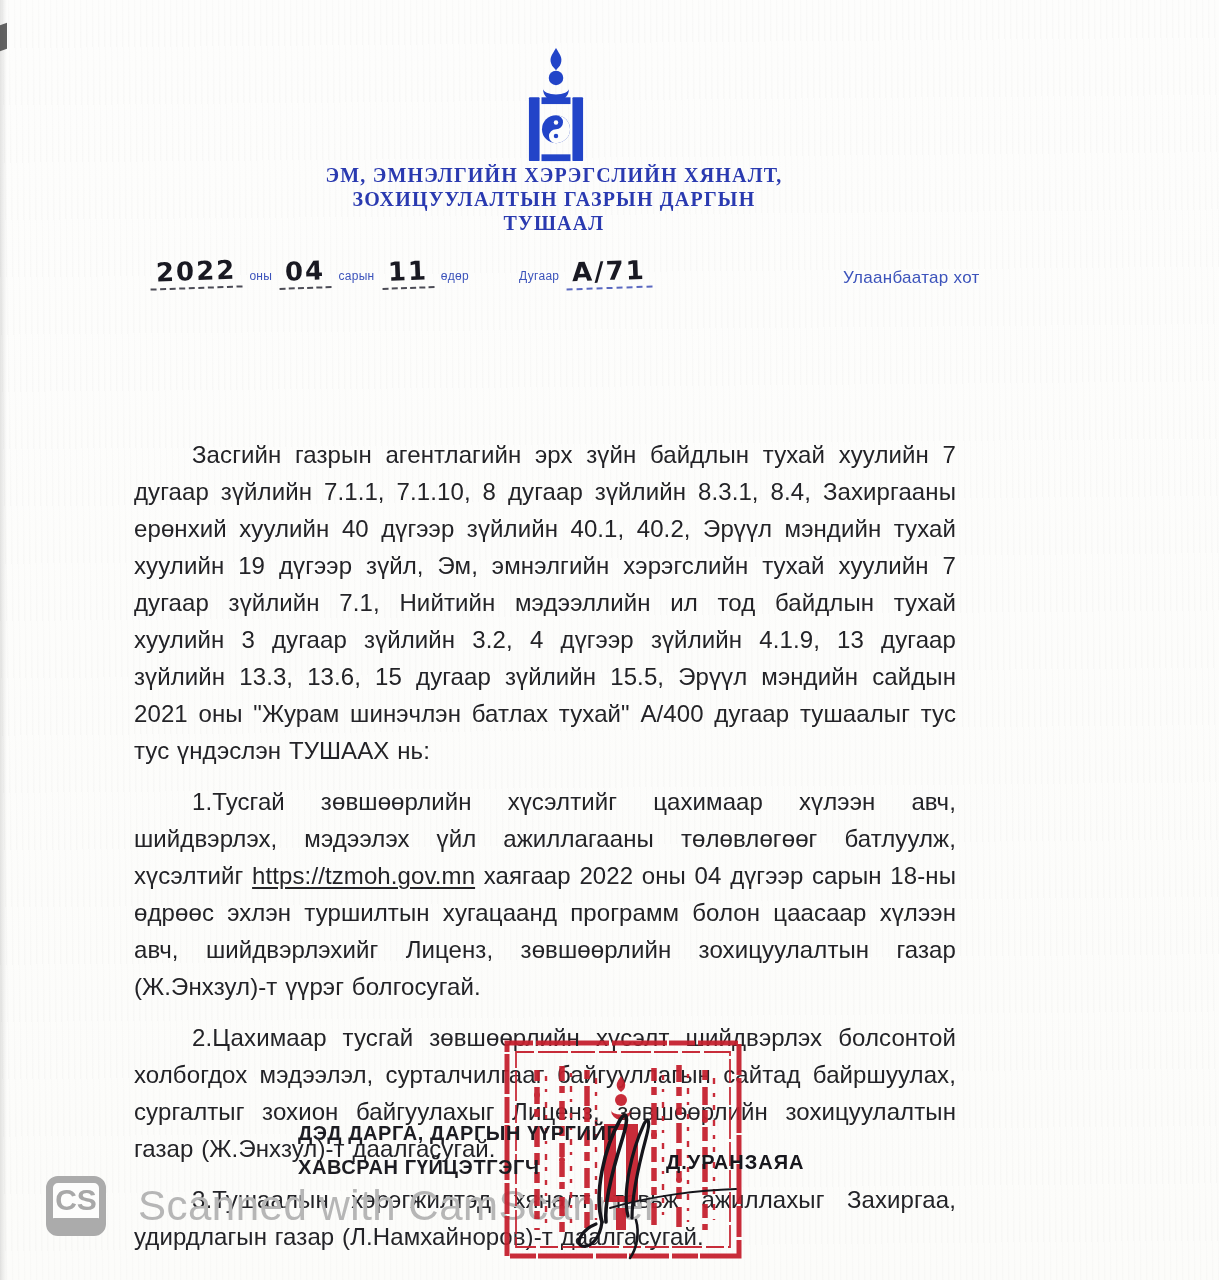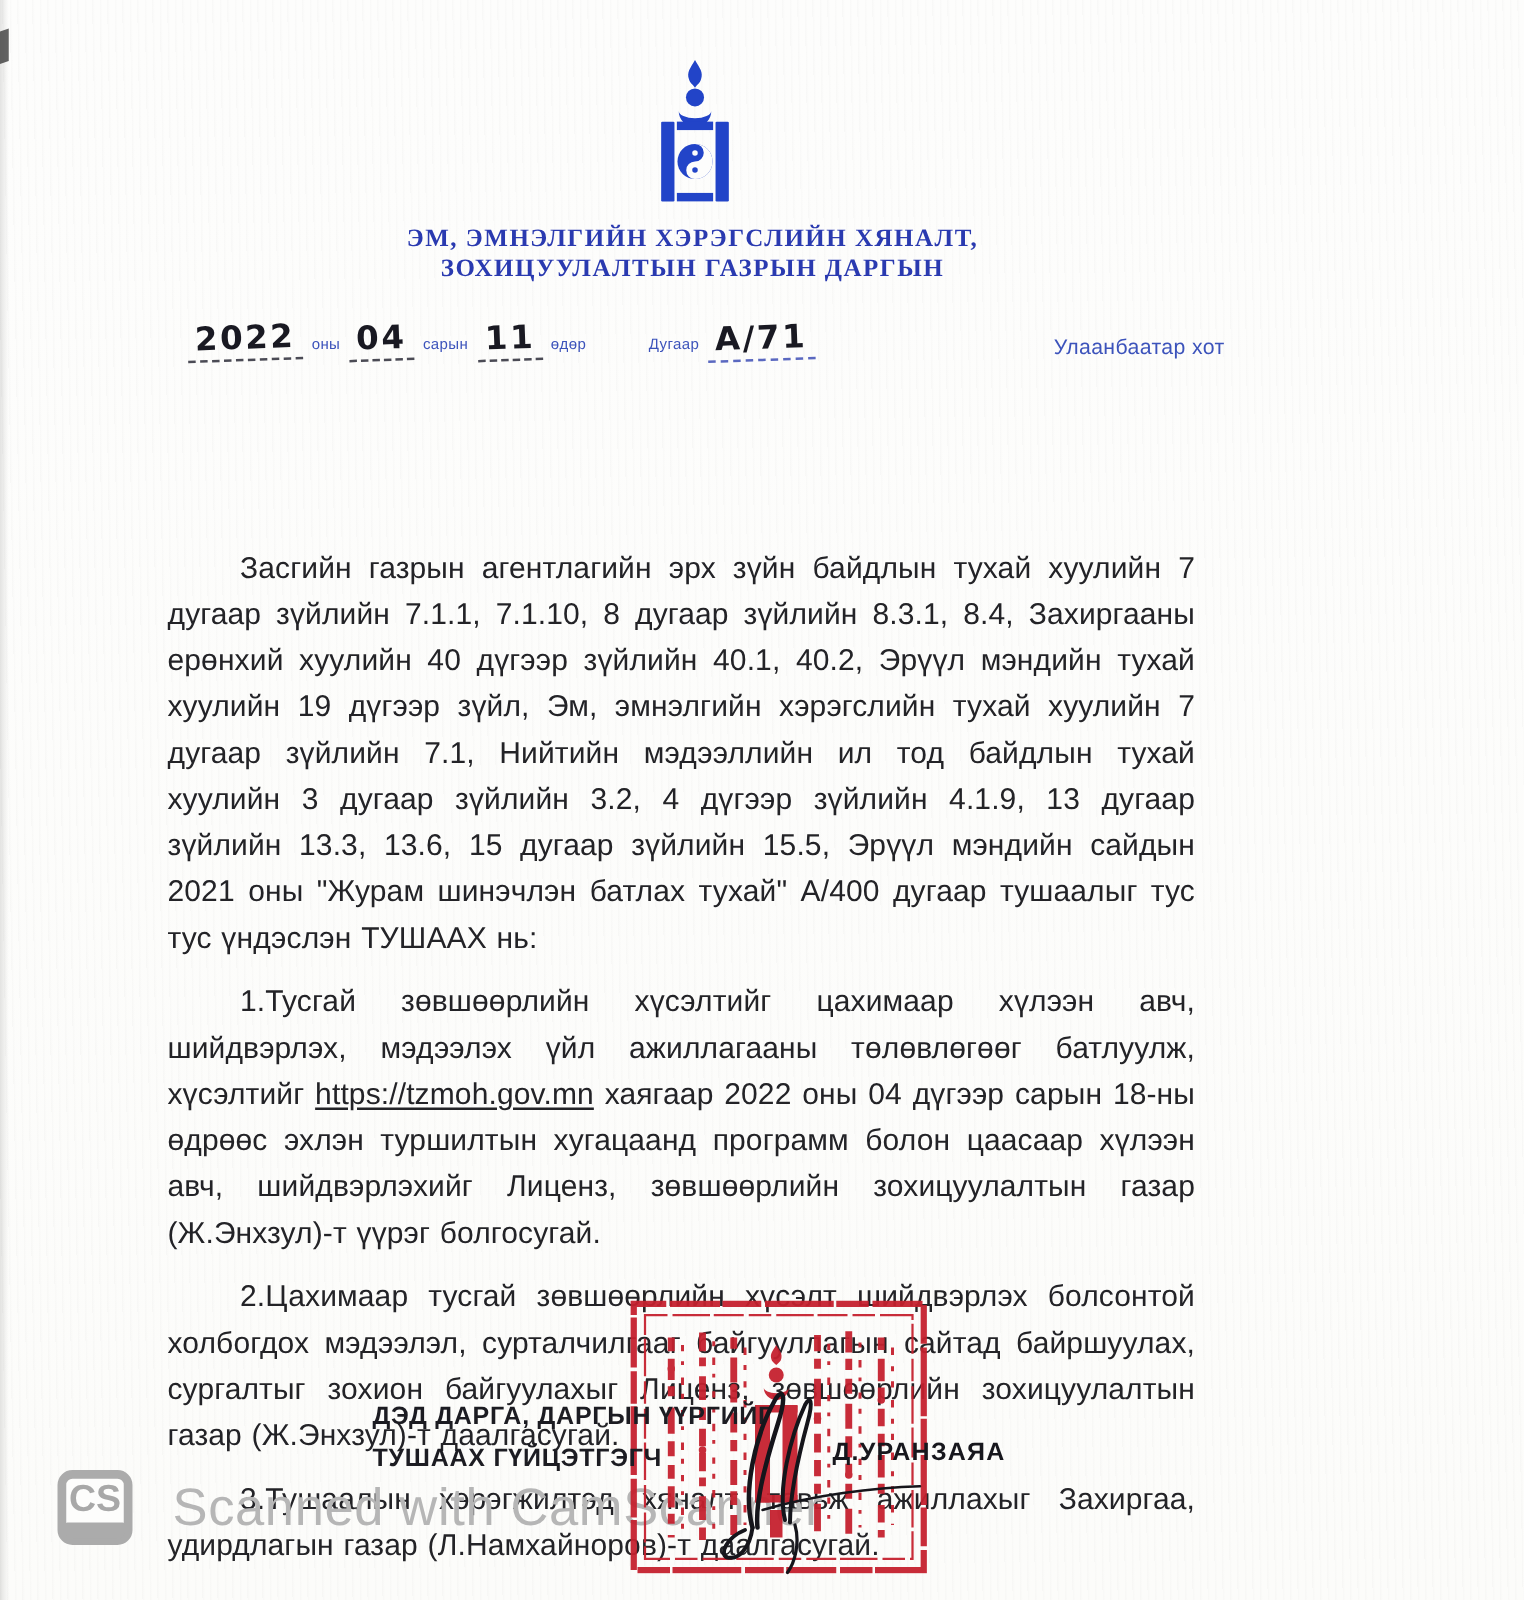--- a/index.html
+++ b/index.html
@@ -17,21 +17,21 @@
   .edge-left{position:absolute;left:0;top:0;bottom:0;width:7px;background:linear-gradient(90deg,rgba(0,0,0,0.10),rgba(0,0,0,0));}
   .corner-mark{position:absolute;left:0;top:24px;width:7px;height:26px;background:#3c3c3c;transform:skewY(-18deg);opacity:.8;}
 
   
   .logo{position:absolute;left:527px;top:46px;width:58px;height:120px;}
 
   
   .org-title{
     position:absolute;left:134px;top:163px;width:840px;text-align:center;
     color:#2a3ab0;font-family:"Liberation Serif","DejaVu Serif",serif;
-    font-weight:bold;font-size:20px;line-height:24px;letter-spacing:1.2px;margin-top:16px;
+    font-weight:bold;font-size:20px;line-height:24px;letter-spacing:1.2px;
   }
 
   
   .dategroup{position:absolute;top:256px;display:flex;align-items:baseline;}
   .dg-date{left:150px;}
   .dg-num{left:512px;text-align:right;}
   .city{position:absolute;left:843px;top:268px;color:#3c53bb;font-size:17px;letter-spacing:.3px;}
   .lbl{color:#3c53bb;font-size:12px;margin:0 7px;letter-spacing:.3px;}
   .hw{
     display:inline-block;color:#191922;font-weight:bold;font-size:26px;letter-spacing:2px;
@@ -100,20 +100,21 @@
       </g>
       <path d="M30 70.5 a14.5 14.5 0 0 1 0 29 a7.25 7.25 0 0 1 0 -14.5 a7.25 7.25 0 0 0 0 -14.5 Z" fill="#fdfdfc"></path>
       <circle cx="30" cy="78" r="2.3" fill="#fdfdfc"></circle>
       <circle cx="30" cy="92" r="2.3" fill="#2244c8"></circle>
     </svg>
   </div>
 
   <div class="org-title">
     <div>ЭМ, ЭМНЭЛГИЙН ХЭРЭГСЛИЙН ХЯНАЛТ,</div>
     <div>ЗОХИЦУУЛАЛТЫН ГАЗРЫН ДАРГЫН</div>
+    <div>ТУШААЛ</div>
   </div>
 
   <div class="dategroup dg-date">
     <span class="hw">2022</span>
     <span class="lbl">оны</span>
     <span class="hw">04</span>
     <span class="lbl">сарын</span>
     <span class="hw">11</span>
     <span class="lbl">өдөр</span>
   </div>
@@ -128,21 +129,21 @@
 
   <div class="body-text">
     <p>Засгийн газрын агентлагийн эрх зүйн байдлын тухай хуулийн 7 дугаар зүйлийн 7.1.1, 7.1.10, 8 дугаар зүйлийн 8.3.1, 8.4, Захиргааны ерөнхий хуулийн 40 дүгээр зүйлийн 40.1, 40.2, Эрүүл мэндийн тухай хуулийн 19 дүгээр зүйл, Эм, эмнэлгийн хэрэгслийн тухай хуулийн 7 дугаар зүйлийн 7.1, Нийтийн мэдээллийн ил тод байдлын тухай хуулийн 3 дугаар зүйлийн 3.2, 4 дүгээр зүйлийн 4.1.9, 13 дугаар зүйлийн 13.3, 13.6, 15 дугаар зүйлийн 15.5, Эрүүл мэндийн сайдын 2021 оны "Журам шинэчлэн батлах тухай" А/400 дугаар тушаалыг тус тус үндэслэн ТУШААХ нь:</p>
     <p><span>1.Тусгай зөвшөөрлийн хүсэлтийг цахимаар хүлээн авч, шийдвэрлэх, мэдээлэх үйл ажиллагааны төлөвлөгөөг батлуулж, хүсэлтийг </span><span class="url-link">https://tzmoh.gov.mn</span><span> хаягаар 2022 оны 04 дүгээр сарын 18-ны өдрөөс эхлэн туршилтын хугацаанд программ болон цаасаар хүлээн авч, шийдвэрлэхийг Лиценз, зөвшөөрлийн зохицуулалтын газар (Ж.Энхзул)-т үүрэг болгосугай.</span></p>
     <p>2.Цахимаар тусгай зөвшөөрлийн хүсэлт шийдвэрлэх болсонтой холбогдох мэдээлэл, сурталчилгааг байгууллагын сайтад байршуулах, сургалтыг зохион байгуулахыг Лиценз, зөвшөөрлийн зохицуулалтын газар (Ж.Энхзул)-т даалгасугай.</p>
     <p>3.Тушаалын хэрэгжилтэд хяналт тавьж ажиллахыг Захиргаа, удирдлагын газар (Л.Намхайноров)-т даалгасугай.</p>
   </div>
 
   <div class="sig-role">
     <div>ДЭД ДАРГА, ДАРГЫН ҮҮРГИЙГ</div>
-    <div>ТУШААХ ГҮЙЦЭТГЭГЧ</div>
+    <div>ХАВСРАН ГҮЙЦЭТГЭГЧ</div>
   </div>
   <div class="sig-name">Д.УРАНЗАЯА</div>
 
   <div class="stamp">
     <svg width="238" height="219" viewBox="0 0 238 219">
       <g stroke="#c5202e" fill="none">
         <rect x="3" y="3" width="232" height="213" stroke-width="5" stroke-dasharray="26 3 40 2 31 3 55 2"></rect>
         <rect x="12" y="12" width="214" height="195" stroke-width="1.8" stroke-dasharray="18 4 30 3 24 4"></rect>
 
         <path d="M33 30 V190" stroke-width="5.5" stroke-dasharray="11 6 17 5 8 9 21 6 12 7"></path>

